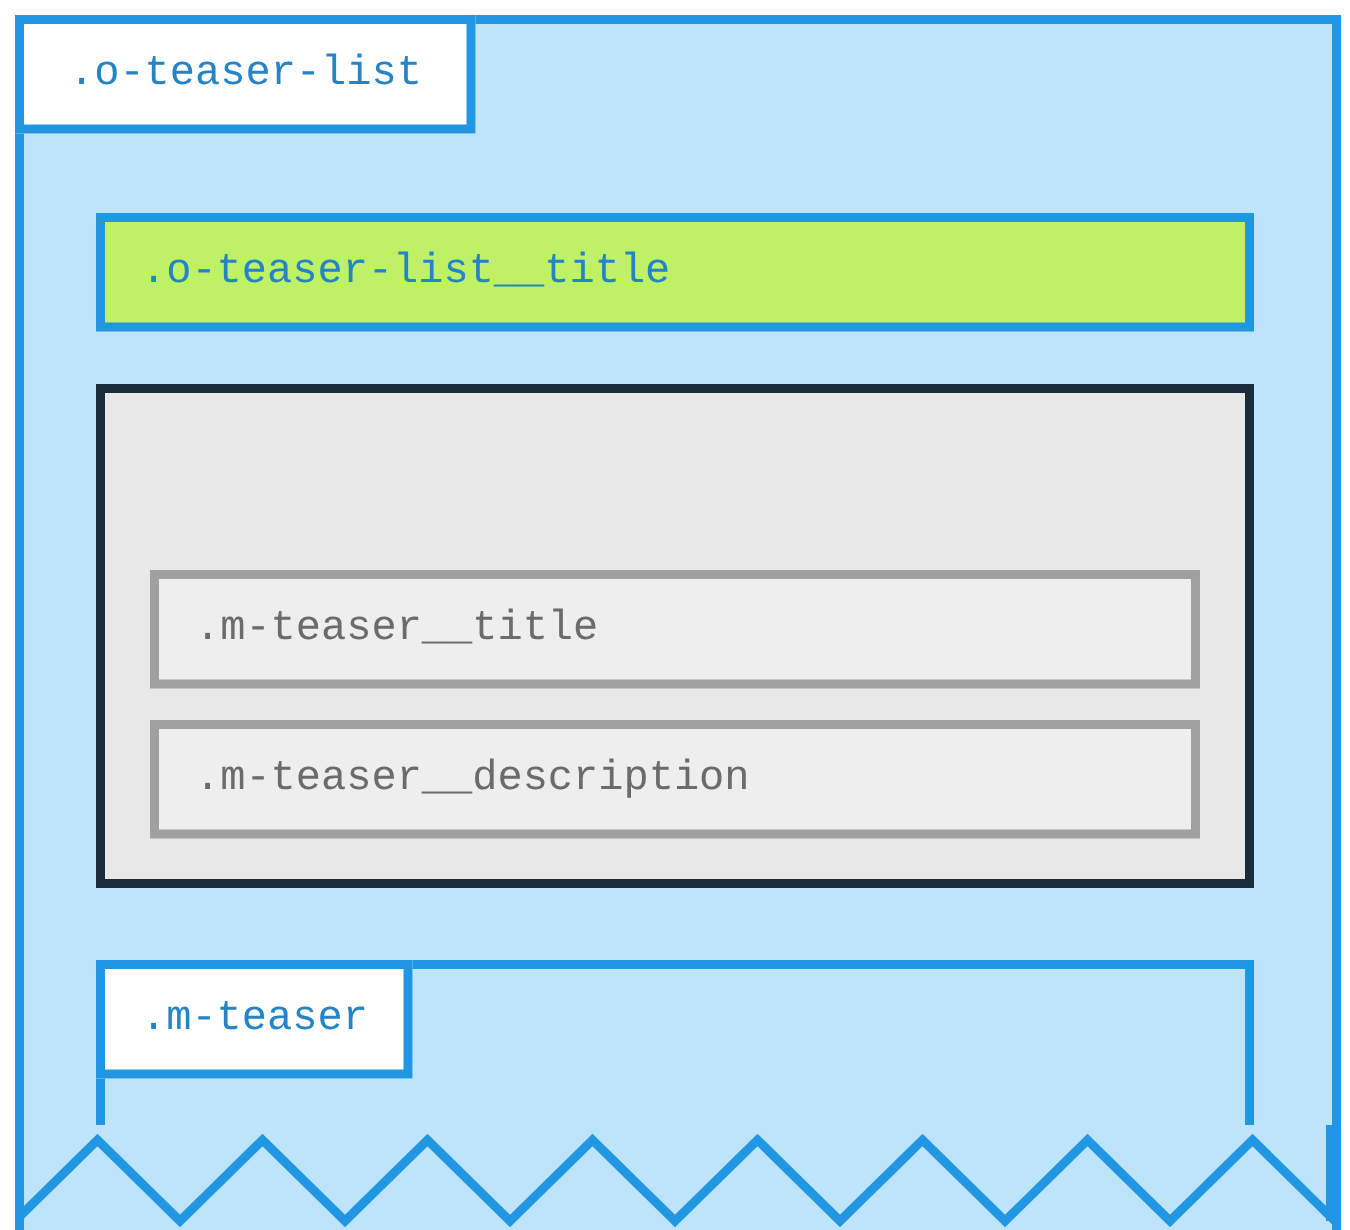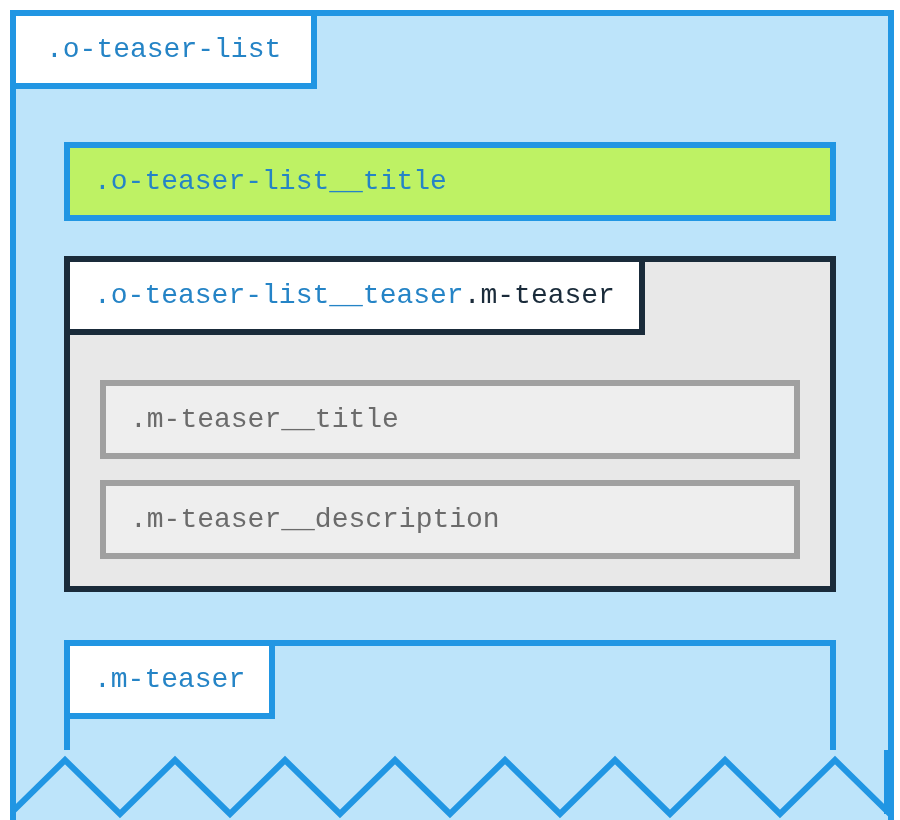--- a/index.html
+++ b/index.html
@@ -129,23 +129,20 @@
   </style>
 </head>
 <body>
 
 <div class="outer-container">
   <div class="outer-label">.o-teaser-list</div>
 
   <div class="title-box">.o-teaser-list__title</div>
 
   <div class="teaser-box">
-    <div class="teaser-label">
-      <span class="part1">.o-teaser-list__teaser</span><span class="part2">.m-teaser</span>
-    </div>
     <div class="inner-box inner-box-2">.m-teaser__description</div>
     <div class="inner-box inner-box-1">.m-teaser__title</div>
   </div>
 
   <div class="second-teaser">
     <div class="second-teaser-label">.m-teaser</div>
   </div>
 </div>
 
 <div class="zigzag-container">

